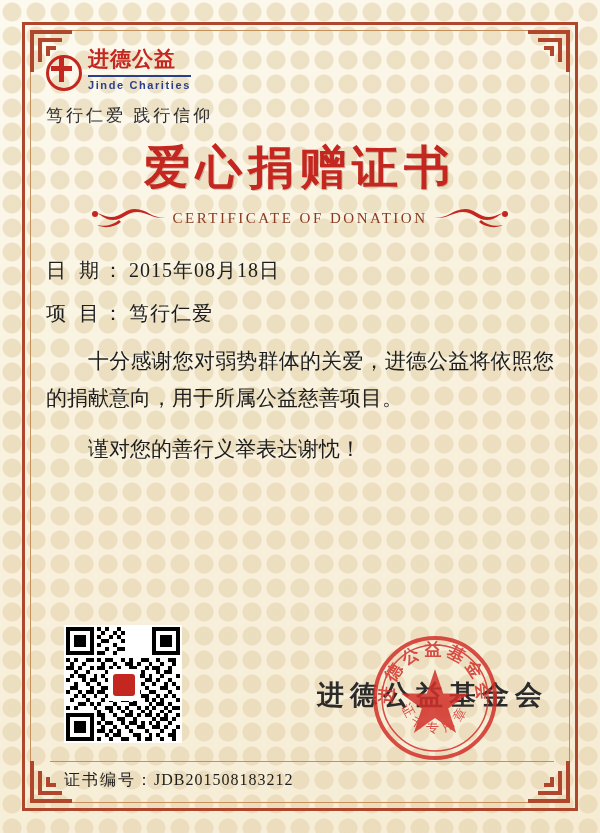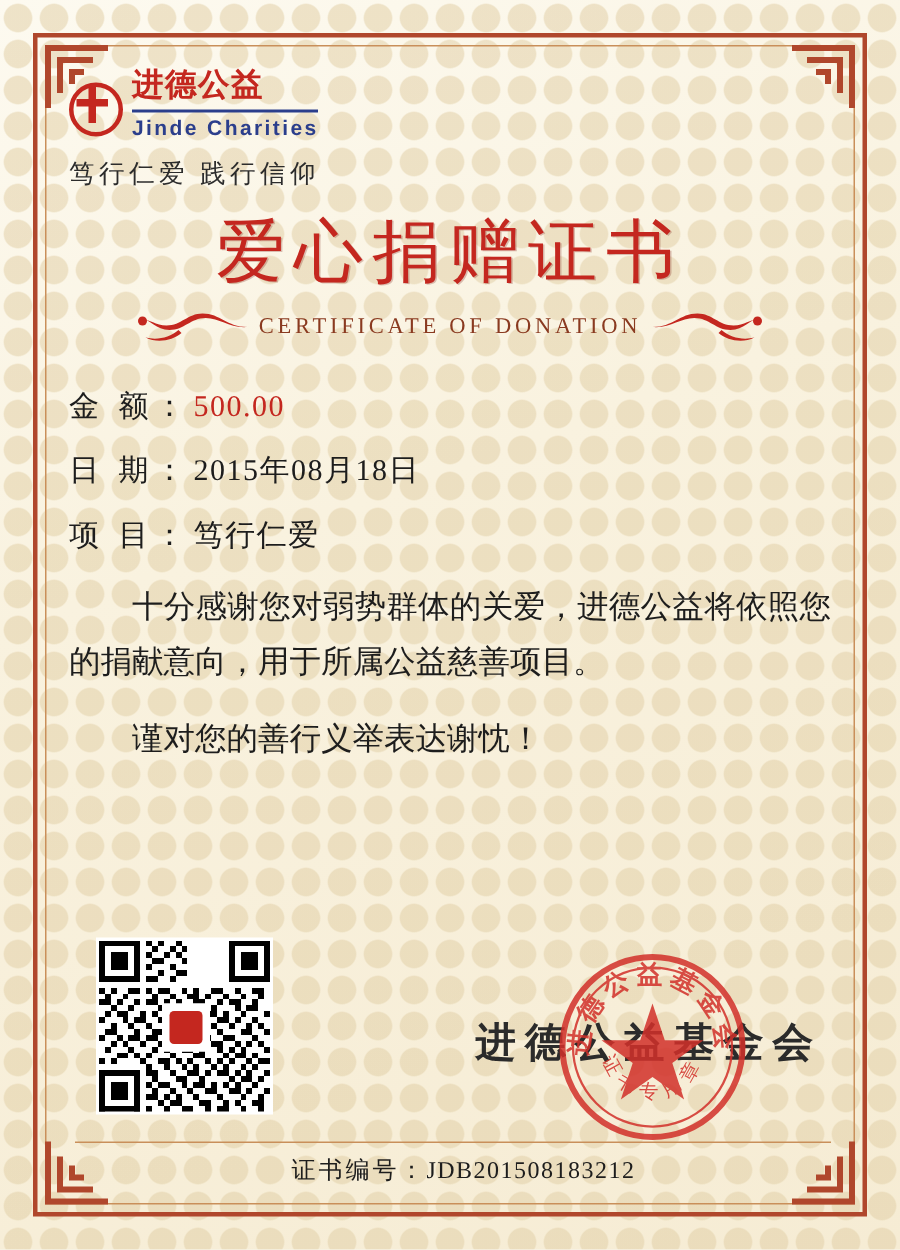--- a/index.html
+++ b/index.html
@@ -96,41 +96,41 @@
   }
   .logo-cn {
     font-family: "Liberation Sans", "DejaVu Sans", sans-serif;
     font-size: 21px;
     font-weight: bold;
     color: #c4271f;
     letter-spacing: 1px;
   }
   .logo-en {
     font-family: "Liberation Sans", "DejaVu Sans", sans-serif;
-    font-size: 14px;
+    font-size: 11px;
     font-weight: bold;
     color: #2b3e8c;
     letter-spacing: 1.6px;
     margin-top: 6px;
     border-top: 2px solid #2b3e8c;
     padding-top: 3px;
   }
 
   
   .slogan {
     text-align: left;
     font-size: 17px;
     color: #2c2c2c;
     letter-spacing: 3px;
     margin-top: 8px;
   }
   .main-title {
     text-align: center;
     font-size: 46px;
-    font-weight: normal;
+    font-weight: bold;
     color: #c4271f;
     letter-spacing: 6px;
     margin-top: 10px;
     text-shadow: 1px 1px 0 rgba(120,20,10,0.25);
   }
   .sub-title-row {
     display: flex;
     align-items: center;
     justify-content: center;
     gap: 6px;
@@ -238,21 +238,21 @@
   }
   .seal svg { display: block; }
 
   .cert-no {
     border-top: 1px solid #c98f5a;
     padding-top: 8px;
     margin-top: 4px;
     font-size: 16px;
     color: #1d1d1d;
     letter-spacing: 1px;
-    text-align: center;
+    text-align: left;
     padding-left: 14px;
   }
   .cert-no .no-label { letter-spacing: 2px; }
 </style>
 </head>
 <body>
 
 <div class="certificate">
 
   <div class="outer-frame"></div>
@@ -318,23 +318,20 @@
         <svg width="78" height="26" viewBox="0 0 78 26">
           <path d="M76 13 C62 13 58 4 46 4 C36 4 32 12 22 12 C14 12 10 7 4 8 C10 6 14 15 24 15 C34 15 38 7 48 7 C58 7 64 14 76 13 Z" fill="currentColor"></path>
           <path d="M30 15 C24 20 16 22 8 20 C16 24 26 22 32 17 Z" fill="currentColor"></path>
           <circle cx="6" cy="9" r="3" fill="currentColor"></circle>
         </svg>
       </span>
     </div>
 
 
     <div class="fields">
-      <div class="field">
-        <span class="label">金 额：</span><span class="value amount">500.00</span>
-      </div>
       <div class="field">
         <span class="label">日 期：</span><span class="value">2015年08月18日</span>
       </div>
       <div class="field">
         <span class="label">项 目：</span><span class="value">笃行仁爱</span>
       </div>
     </div>
 
     <div class="para">十分感谢您对弱势群体的关爱，进德公益将依照您的捐献意向，用于所属公益慈善项目。</div>
     <div class="para second">谨对您的善行义举表达谢忱！</div>

